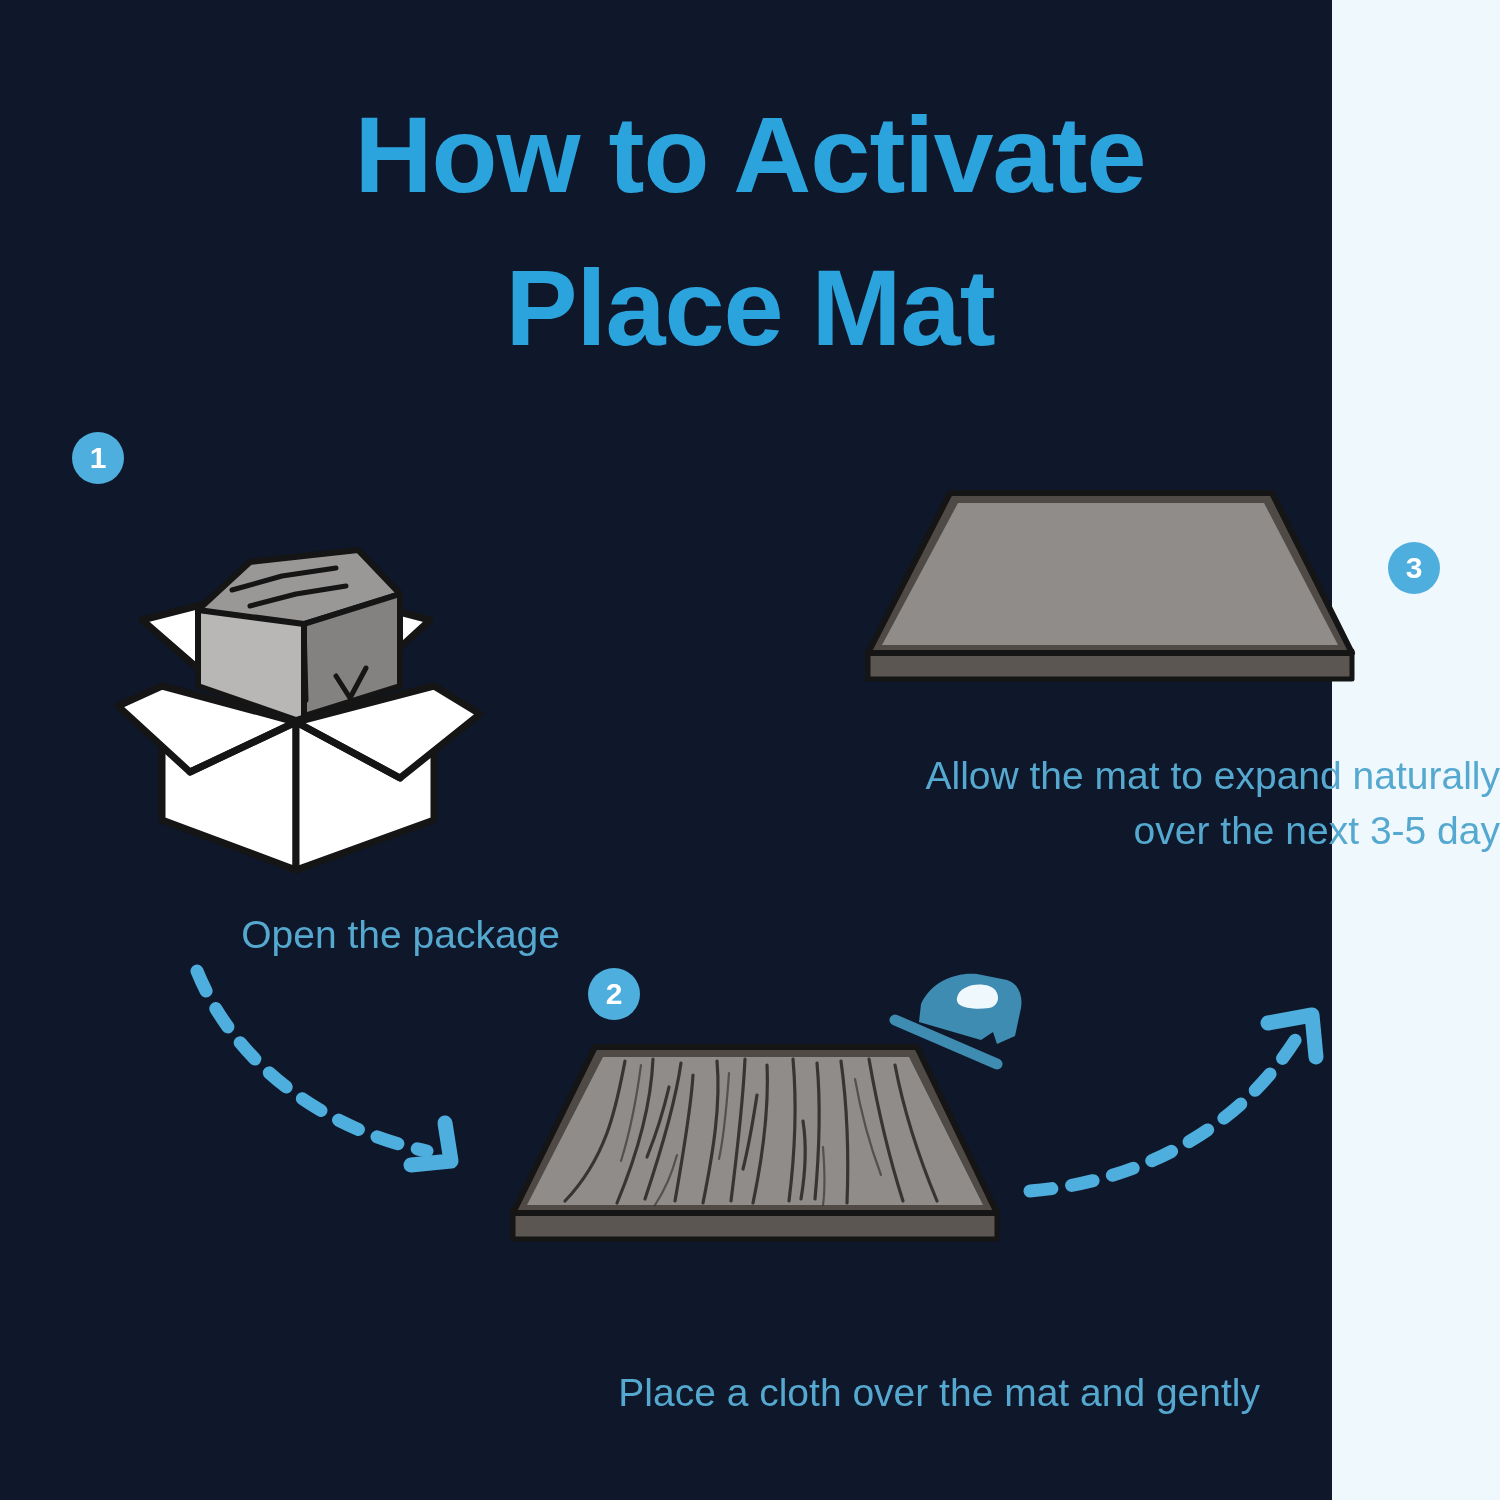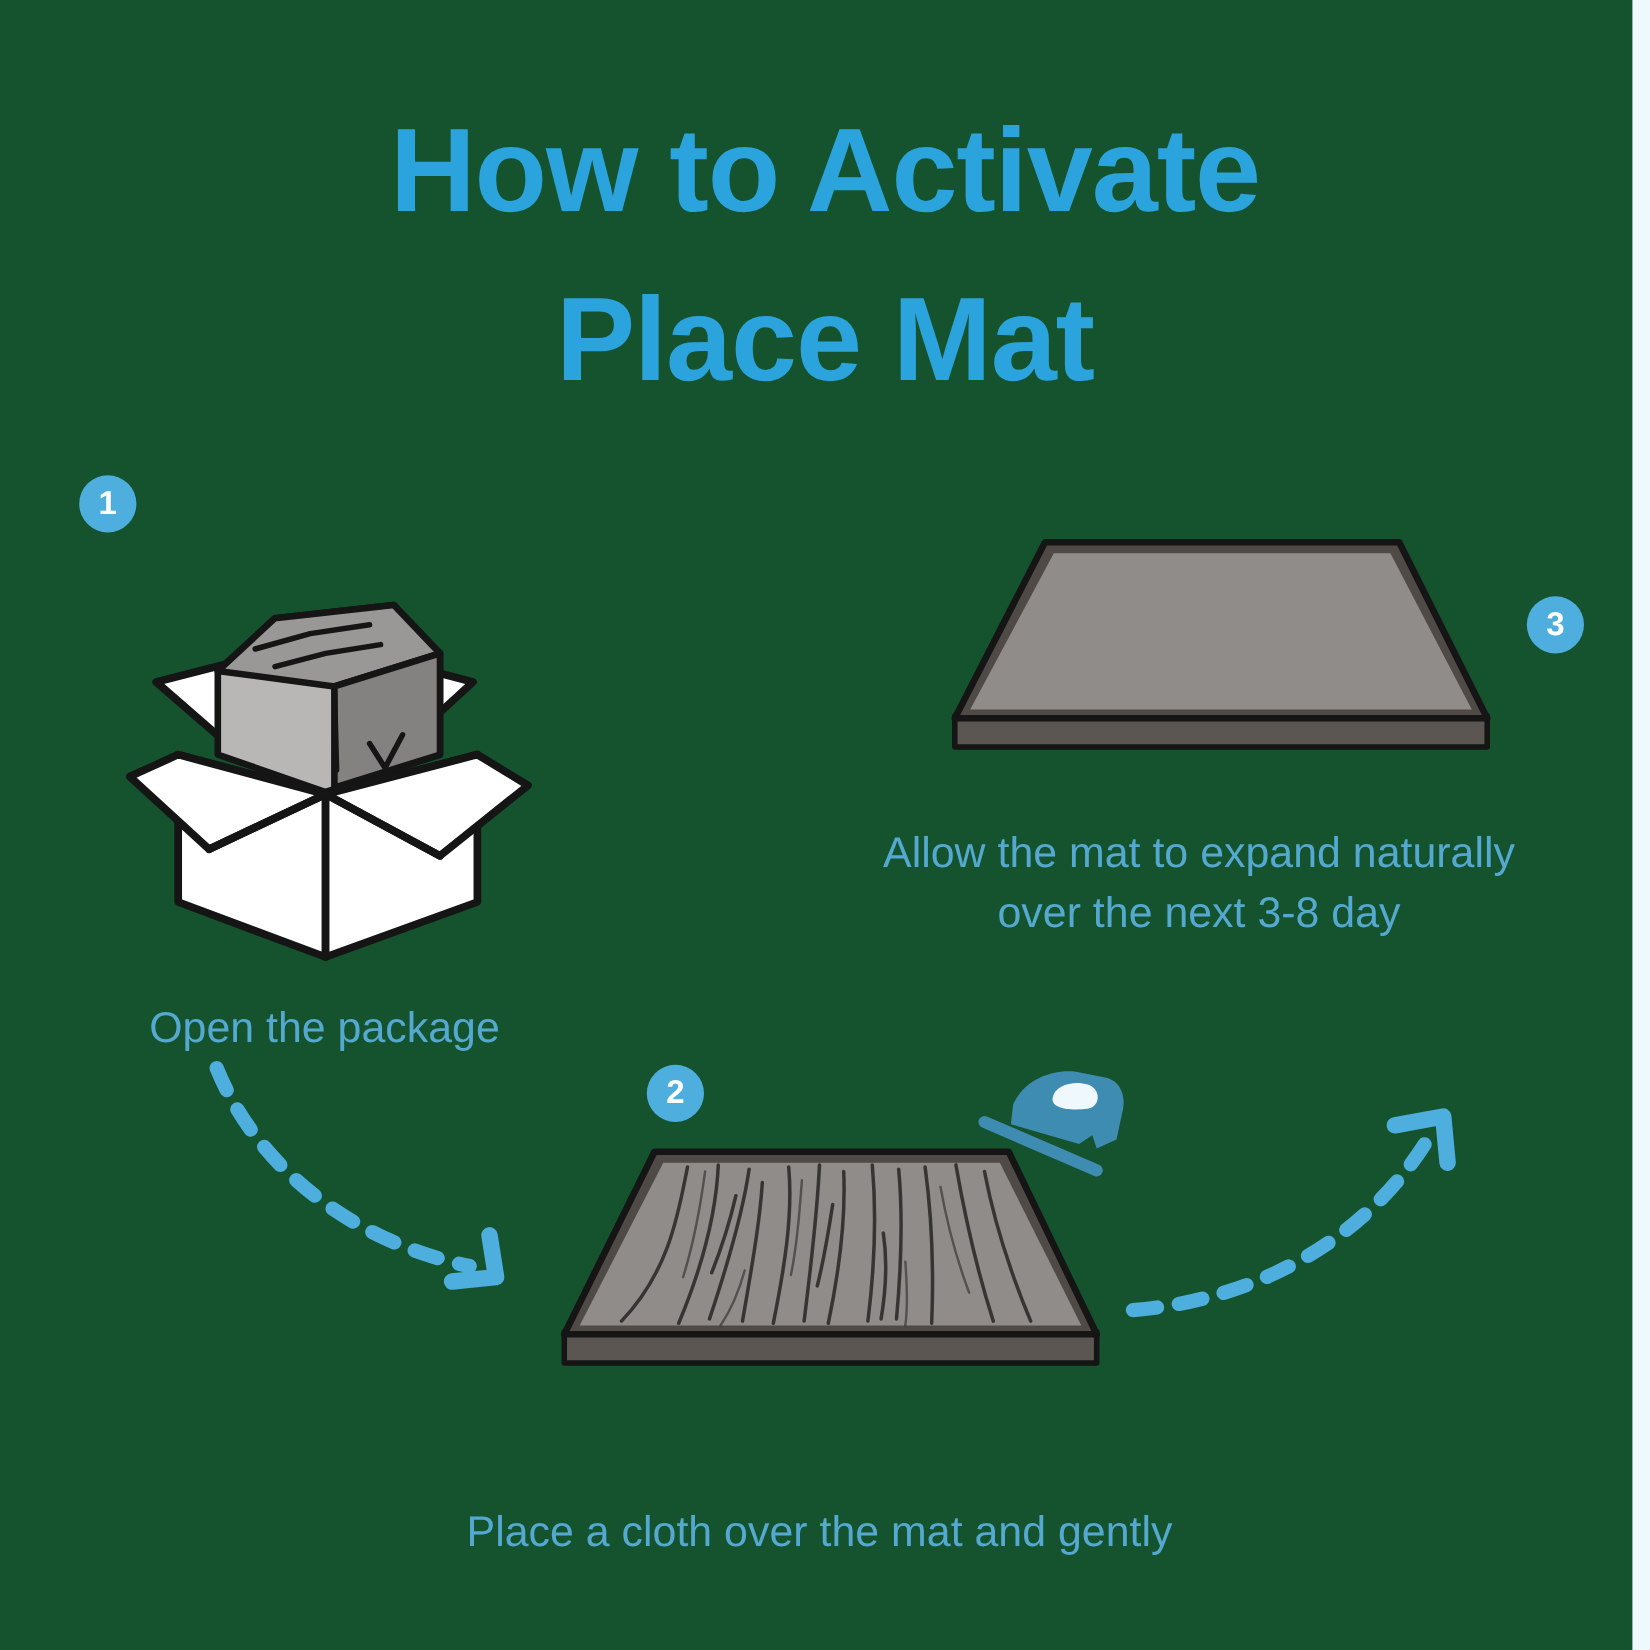--- a/index.html
+++ b/index.html
@@ -9,23 +9,23 @@
   }
   body {
     width: 1500px;
     height: 1500px;
     background: #eff8fd;
     font-family: "Liberation Sans", sans-serif;
     overflow: hidden;
   }
   #infographic {
     position: relative;
-    width: 1484px;
+    width: 1332px;
     height: 1500px;
-    background: #14532d;
+    background: #0f172a;
   }
 
   
   .title-block {
     position: absolute;
     left: 0;
     top: 78px;
     width: 1500px;
     text-align: center;
     color: #2ba4de;
@@ -58,21 +58,21 @@
   #badge-3 { left: 1388px; top: 542px; }
 
   
   .caption {
     position: absolute;
     color: #55a8cf;
     font-size: 39px;
     line-height: 1.42;
     text-align: center;
   }
-  .caption span { display: block; white-space: nowrap; }
+  .caption span { display: block; white-space: nowrap; text-align: right; }
 
   #caption-1 {
     left: 30px;
     top: 907px;
     width: 530px;
   }
   #caption-3 {
     left: 680px;
     top: 748px;
     width: 820px;
@@ -217,16 +217,16 @@
       <polygon points="8,166 492,166 492,194 8,194" fill="#5b5651" stroke="#151515" stroke-width="5" stroke-linejoin="round"></polygon>
 
       <polygon points="90,8 412,8 492,168 8,168" fill="#4f4a46" stroke="#151515" stroke-width="6" stroke-linejoin="round"></polygon>
 
       <polygon points="98,18 404,18 478,160 22,160" fill="#8f8c8a"></polygon>
     </svg>
   </div>
 
   <div class="caption" id="caption-3">
     <span>Allow the mat to expand naturally</span>
-    <span>over the next 3-8 day</span>
+    <span>over the next 3-5 day</span>
   </div>
 
 </div>
 
 </body></html>

